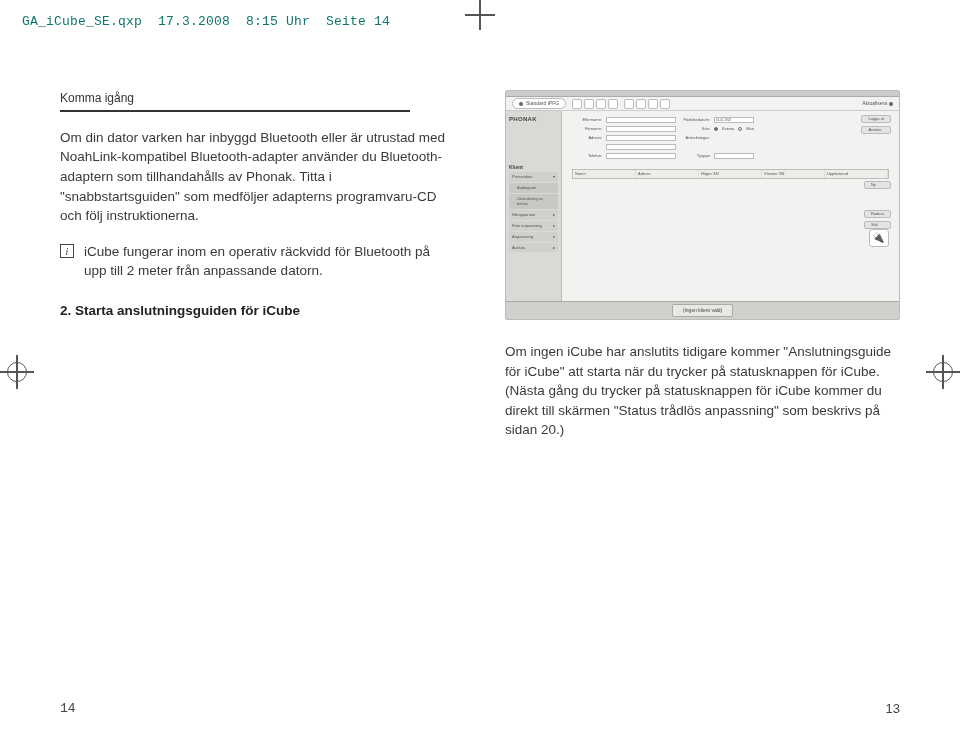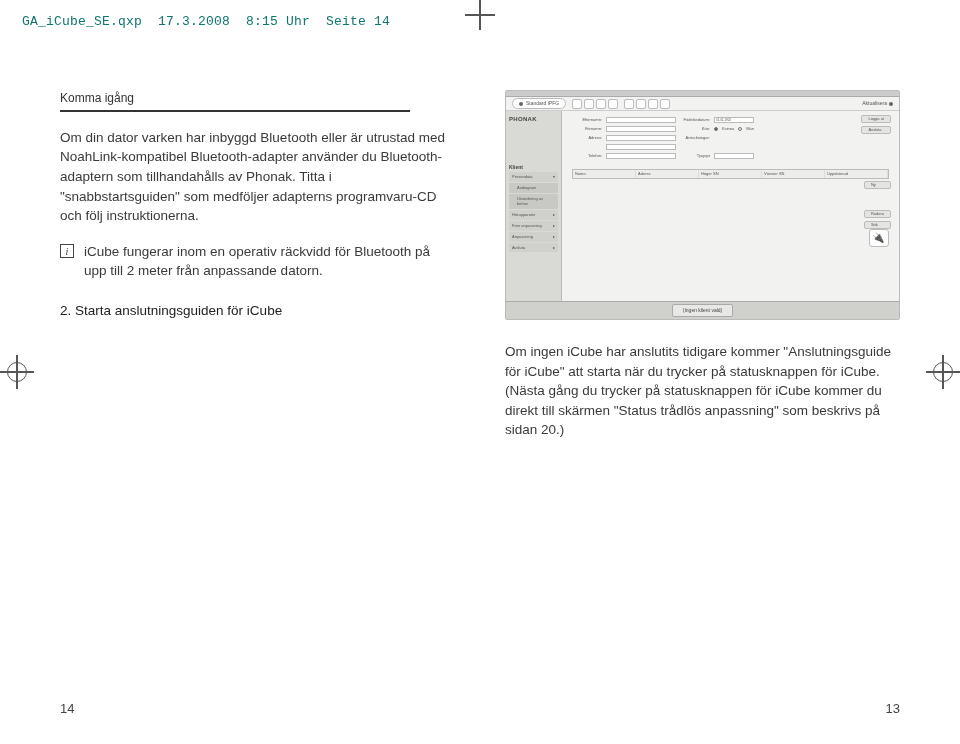--- a/index.html
+++ b/index.html
@@ -107,21 +107,21 @@
     width: 14px; height: 14px;
     border: 1.2px solid #444;
     font-size: 10px;
     text-align: center;
     line-height: 13px;
     flex-shrink: 0;
     font-family: Georgia, serif;
     font-style: italic;
     margin-top: 2px;
   }
-  .subhead { font-weight: 400; color: #222; }
+  .subhead { font-weight: 700; color: #222; }
   .screenshot {
     width: 100%;
     height: 230px;
     background: #e0e0de;
     border: 1px solid #bbb;
     border-radius: 2px;
     position: relative;
     margin-bottom: 22px;
     font-size: 4px;
     color: #555;
@@ -280,20 +280,21 @@
     border: 1px solid #aaa;
     border-radius: 2px;
     padding: 2px 10px;
   }
   .page-num-left {
     position: absolute;
     bottom: 28px;
     left: 60px;
     font-size: 13px;
     color: #444;
+    font-family: Liberation Mono, monospace;
   }
   .page-num-right {
     position: absolute;
     bottom: 28px;
     right: 60px;
     font-size: 13px;
     color: #444;
   }
 </style>
 </head>

